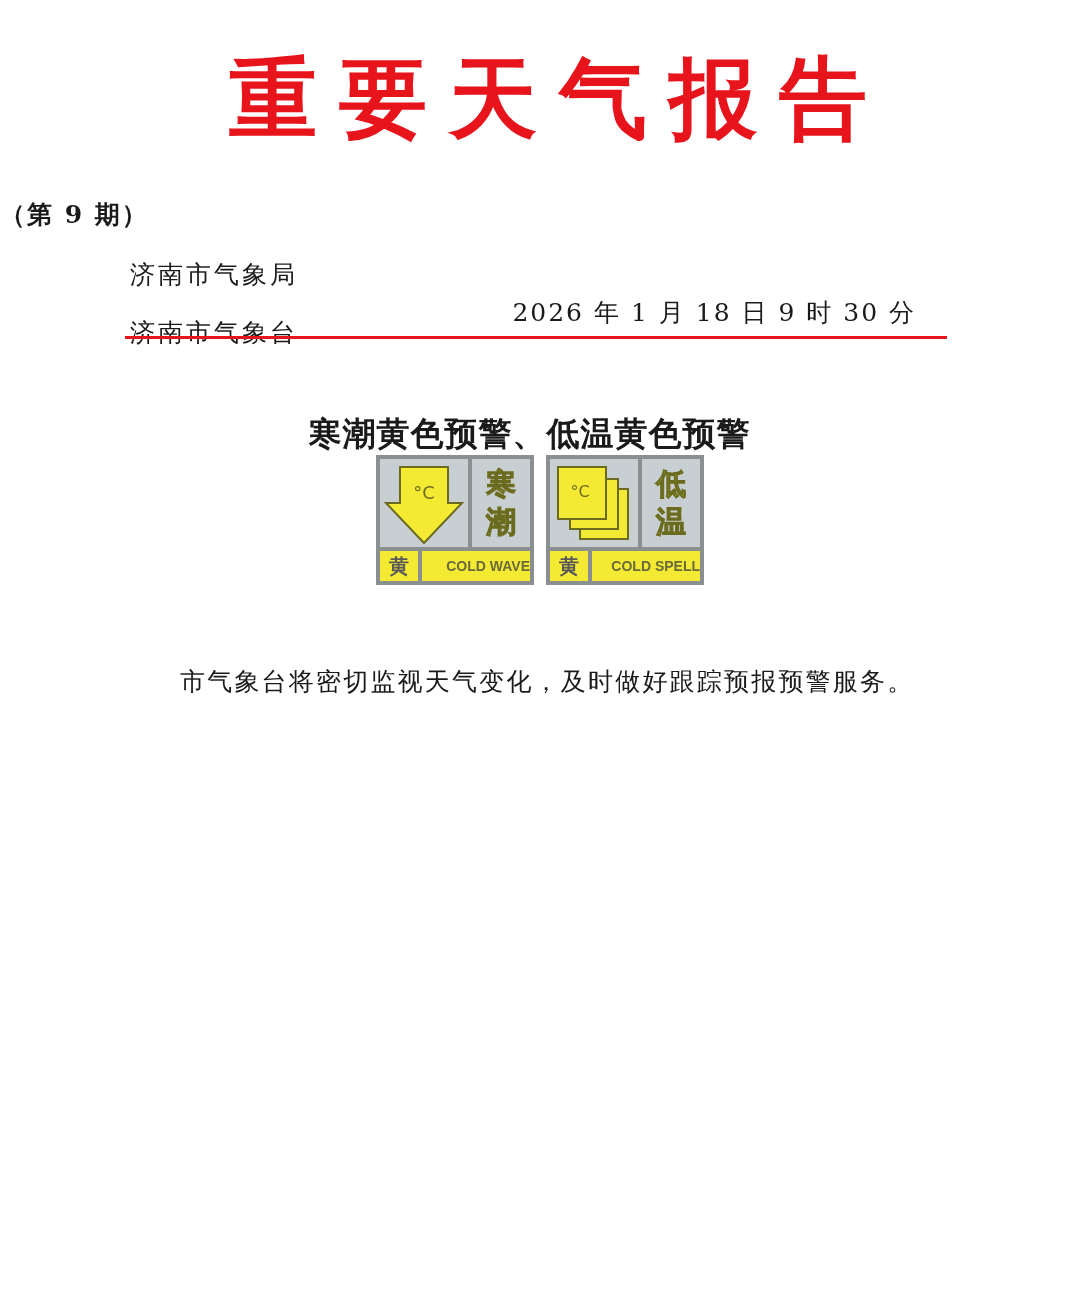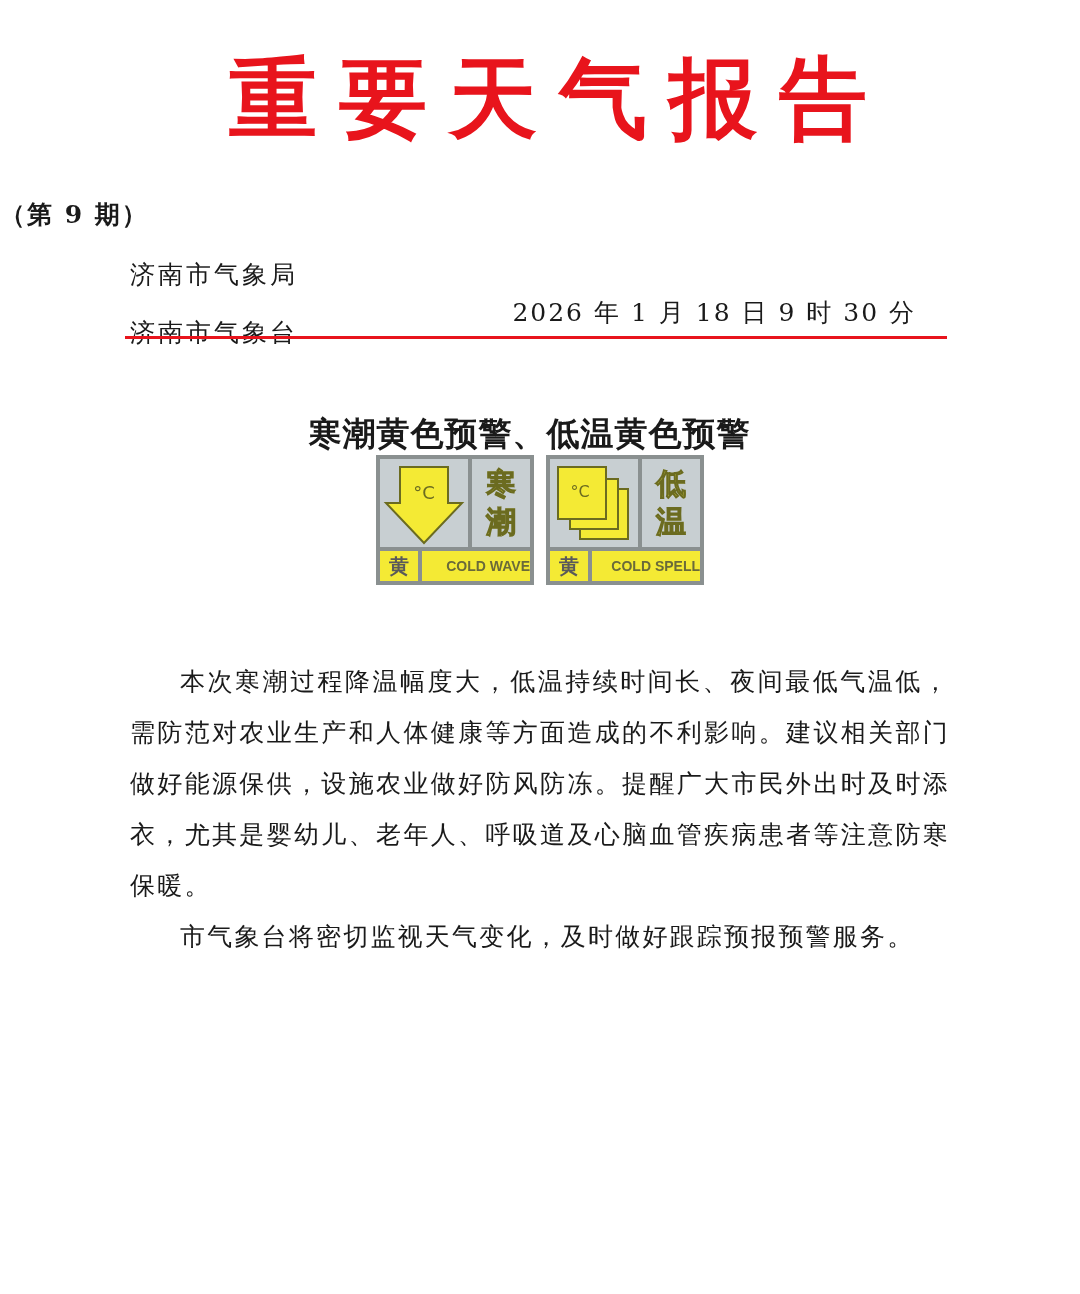--- a/index.html
+++ b/index.html
@@ -80,15 +80,14 @@
         <span>低</span>
         <span>温</span>
       </div>
       <div class="sign-level">黄</div>
       <div class="sign-en">COLD SPELL</div>
     </div>
   </div>
 </div>
 
 <div class="body-text">
-  <p>本次寒潮过程降温幅度大，低温持续时间长、夜间最低气温低，需防范对农业生产和人体健康等方面造成的不利影响。建议相关部门做好能源保供，设施农业做好防风防冻。提醒广大市民外出时及时添衣，尤其是婴幼儿、老年人、呼吸道及心脑血管疾病患者等注意防寒保暖。</p>
   <p>市气象台将密切监视天气变化，及时做好跟踪预报预警服务。</p>
 </div>
 
 </body></html>

